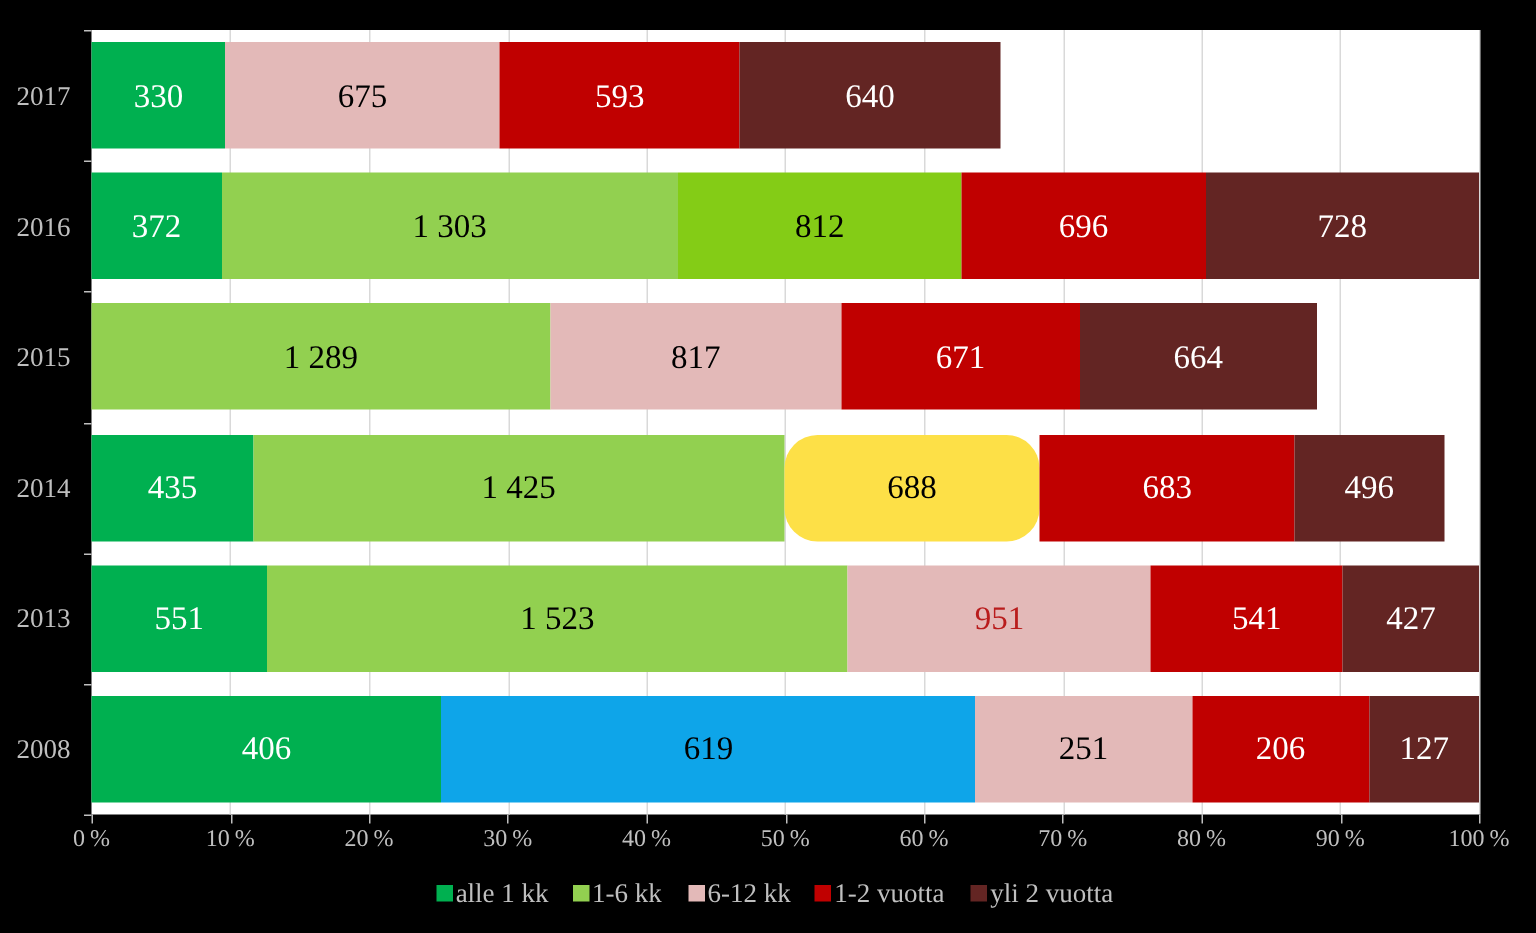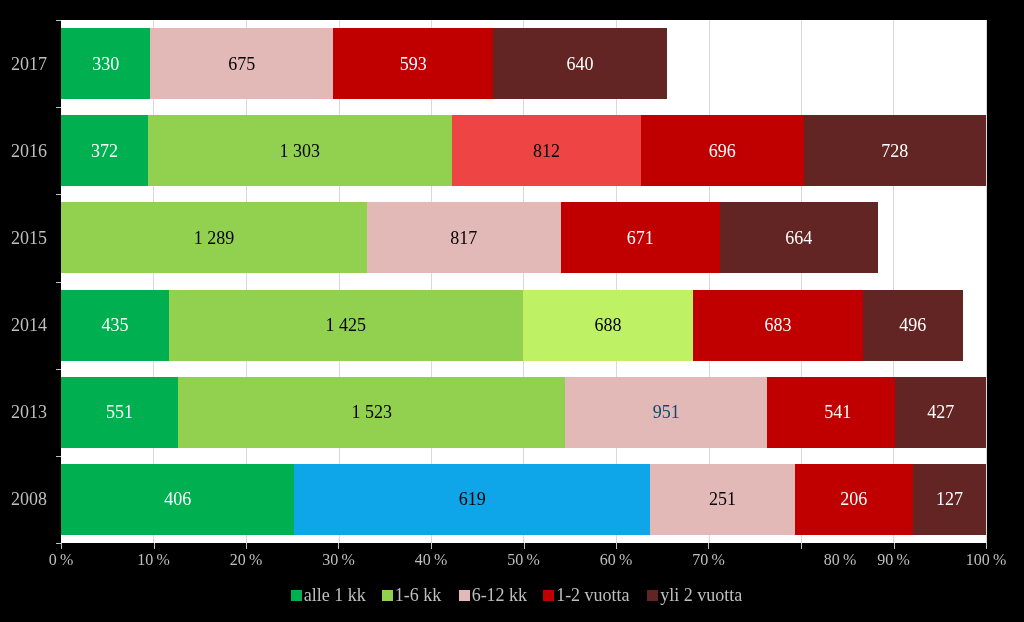--- a/index.html
+++ b/index.html
@@ -7,21 +7,21 @@
   body{width:1024px;height:622px;background:#000000;overflow:hidden;
        font-family:"Liberation Serif",serif;}
   #chart{position:absolute;left:0;top:0;width:1024px;height:622px;transform:translateZ(0);}
   .plot{position:absolute;left:61px;top:20px;width:925px;height:523px;background:#ffffff;}
   .gridline{position:absolute;top:0;bottom:0;width:1px;background:#d9d9d9;}
   .tick{position:absolute;background:#bfbfbf;}
   .ytick{width:5px;height:1px;left:56px;}
   .xtick{width:1px;height:6px;top:543px;}
   .bar{position:absolute;height:71px;display:flex;left:61px;width:925px;}
   .seg{height:100%;position:relative;display:flex;align-items:center;justify-content:center;overflow:hidden;}
-  .seg span{font-size:18px;line-height:18px;white-space:nowrap;text-align:right;}
+  .seg span{font-size:22px;line-height:18px;white-space:nowrap;text-align:right;}
   .ylab{position:absolute;color:#bfbfbf;font-size:18px;line-height:18px;text-align:right;width:47px;left:0;}
   .xlab{position:absolute;color:#bfbfbf;font-size:16px;line-height:16px;text-align:center;width:100px;top:552.4px;}
   .legend{position:absolute;left:4.45px;top:586px;width:1024px;text-align:center;font-size:0;}
   .legitem{display:inline-block;margin:0 8px;}
   .legitem:nth-child(3){margin-left:9.4px}
   .legitem:nth-child(4){margin-left:8px}
   .legitem:nth-child(5){margin-left:9.5px}
   .legitem{color:#bfbfbf;font-size:18px;line-height:18px;white-space:nowrap;}
   .swatch{display:inline-block;width:11px;height:11px;vertical-align:0;margin-right:2px;}
 </style>
@@ -65,21 +65,21 @@
           <span style="color: rgb(255, 255, 255);">640</span>
         </div>
     </div>
     <div class="bar" style="top:115.17px">
       <div class="seg" style="width: 87.9826px; background: rgb(0, 176, 80);">
           <span style="color: rgb(255, 255, 255);">372</span>
         </div>
       <div class="seg" style="width: 308.176px; background: rgb(146, 208, 80);">
           <span style="color: rgb(0, 0, 0);">1&nbsp;303</span>
         </div>
-      <div class="seg" style="width: 192.048px; background: #ef4444;">
+      <div class="seg" style="width: 192.048px; background: #84cc16;">
           <span style="color: rgb(0, 0, 0);">812</span>
         </div>
       <div class="seg" style="width: 164.613px; background: rgb(192, 0, 0);">
           <span style="color: rgb(255, 255, 255);">696</span>
         </div>
       <div class="seg" style="width: 185px; background: rgb(99, 37, 35);">
           <span style="color: rgb(255, 255, 255);">728</span>
         </div>
     </div>
     <div class="bar" style="top:202.33px">
@@ -96,39 +96,39 @@
           <span style="color: rgb(255, 255, 255);">664</span>
         </div>
     </div>
     <div class="bar" style="top:289.50px">
       <div class="seg" style="width: 107.962px; background: rgb(0, 176, 80);">
           <span style="color: rgb(255, 255, 255);">435</span>
         </div>
       <div class="seg" style="width: 353.669px; background: rgb(146, 208, 80);">
           <span style="color: rgb(0, 0, 0);">1&nbsp;425</span>
         </div>
-      <div class="seg" style="width: 170.754px; background: #bef264;">
+      <div class="seg" style="width: 170.754px; background: #fde047; border-radius: 22px;">
           <span style="color: rgb(0, 0, 0);">688</span>
         </div>
       <div class="seg" style="width: 169.513px; background: rgb(192, 0, 0);">
           <span style="color: rgb(255, 255, 255);">683</span>
         </div>
       <div class="seg" style="width: 100px; background: rgb(99, 37, 35);">
           <span style="color: rgb(255, 255, 255);">496</span>
         </div>
     </div>
     <div class="bar" style="top:376.67px">
       <div class="seg" style="width: 127.642px; background: rgb(0, 176, 80);">
           <span style="color: rgb(255, 255, 255);">551</span>
         </div>
       <div class="seg" style="width: 422px; background: rgb(146, 208, 80);">
           <span style="color: rgb(0, 0, 0);">1&nbsp;523</span>
         </div>
       <div class="seg" style="width: 220.304px; background: rgb(227, 185, 184);">
-          <span style="color: #0c4a6e;">951</span>
+          <span style="color: #b91c1c;">951</span>
         </div>
       <div class="seg" style="width: 125.326px; background: rgb(192, 0, 0); padding-left: 13px;">
           <span style="color: rgb(255, 255, 255);">541</span>
         </div>
       <div class="seg" style="width: 98.9169px; background: rgb(99, 37, 35);">
           <span style="color: rgb(255, 255, 255);">427</span>
         </div>
     </div>
     <div class="bar" style="top:463.83px">
       <div class="seg" style="width: 233.406px; background: rgb(0, 176, 80);">
@@ -169,21 +169,21 @@
     <div class="tick xtick" style="left:894px"></div>
     <div class="tick xtick" style="left:986px"></div>
     <div class="xlab" style="left:11.0px">0 %</div>
     <div class="xlab" style="left:103.5px">10 %</div>
     <div class="xlab" style="left:196.0px">20 %</div>
     <div class="xlab" style="left:288.5px">30 %</div>
     <div class="xlab" style="left:381.0px">40 %</div>
     <div class="xlab" style="left:473.5px">50 %</div>
     <div class="xlab" style="left:566.0px">60 %</div>
     <div class="xlab" style="left:658.5px">70 %</div>
-    <div class="xlab" style="left:790px">80 %</div>
+    <div class="xlab" style="left:751.0px">80 %</div>
     <div class="xlab" style="left:843.5px">90 %</div>
     <div class="xlab" style="left:936.0px">100 %</div>
   </div>
   <div class="legend">
     <span class="legitem"><span class="swatch" style="background: rgb(0, 176, 80);"></span><span>alle 1 kk</span></span>
     <span class="legitem"><span class="swatch" style="background: rgb(146, 208, 80);"></span><span>1‐6 kk</span></span>
     <span class="legitem"><span class="swatch" style="background: rgb(227, 185, 184);"></span><span>6‐12 kk</span></span>
     <span class="legitem"><span class="swatch" style="background: rgb(192, 0, 0);"></span><span>1‐2 vuotta</span></span>
     <span class="legitem"><span class="swatch" style="background: rgb(99, 37, 35);"></span><span>yli 2 vuotta</span></span>
   </div>

